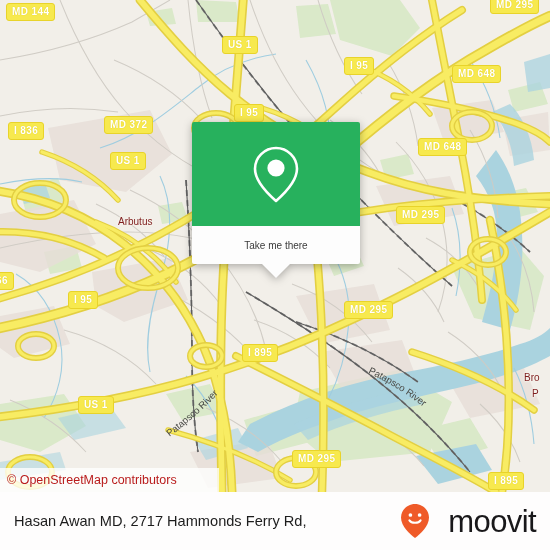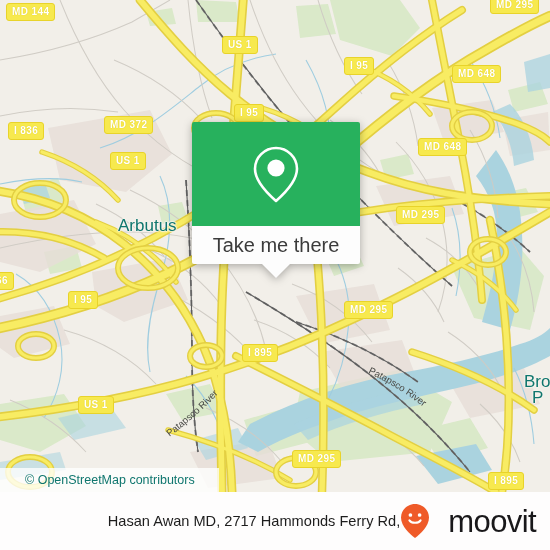--- a/index.html
+++ b/index.html
@@ -26,58 +26,58 @@
     line-height:13px;
     padding:1px 5px 2px 5px;
     letter-spacing:0.4px;
     white-space:nowrap;
     text-shadow:0 0 1px #d9c200;
     font-family:"Liberation Sans","DejaVu Sans",sans-serif;
   }
   
   .place{
     position:absolute;
-    color:#0f766e;
-    font-size:17px;
+    color:#7f1d1d;
+    font-size:10px;
     white-space:nowrap;
     text-shadow:1px 0 1.4px #f6f3ed,-1px 0 1.4px #f6f3ed,0 1px 1.4px #f6f3ed,0 -1px 1.4px #f6f3ed;
   }
 
   
   #popup{
     position:absolute;left:192px;top:122px;width:168px;
     filter:drop-shadow(0 2px 4px rgba(0,0,0,.30));
   }
   #popup-top{height:104px;background:#27b15d;border-radius:2px 2px 0 0;
     display:flex;align-items:center;justify-content:center;}
   #popup-bottom{height:38px;background:#fdfdfd;border-radius:0 0 2px 2px;
     display:flex;align-items:center;justify-content:center;}
-  #popup-label{color:#3b3b3b;font-size:20px;}
+  #popup-label{color:#3b3b3b;font-size:10px;}
   #popup-tail{
     position:absolute;left:50%;margin-left:-14px;top:142px;
     width:0;height:0;border-left:14px solid transparent;border-right:14px solid transparent;
     border-top:14px solid #fdfdfd;
   }
 
   
   #attribution{
     position:absolute;left:0;top:468px;width:219px;height:24px;
     background:rgba(255,255,255,.78);
     display:flex;align-items:center;
   }
-  #attribution span{font-size:12.5px;color:#0f766e;padding-left:7px;margin-left:18px;}
+  #attribution span{font-size:12.5px;color:#b91c1c;padding-left:7px;}
 
   
   #footer{
     position:absolute;left:0;top:492px;width:550px;height:58px;
     background:rgba(255,255,255,.88);
     overflow:hidden;
   }
   #footer-inner{position:relative;width:100%;height:100%;
-    display:flex;align-items:center;justify-content:flex-end;padding:0 14px;box-sizing:border-box;}
+    display:flex;align-items:center;justify-content:space-between;padding:0 14px;box-sizing:border-box;}
   #footer-text{font-size:14.6px;line-height:20px;color:#1d1d1d;max-width:375px;}
   #brand{display:flex;align-items:center;gap:18px;}
   #brand-word{font-size:31px;line-height:31px;color:#19181a;letter-spacing:-0.6px;font-weight:500;}
 </style>
 </head>
 <body>
 
 <div id="app">
 
   <div id="map">

